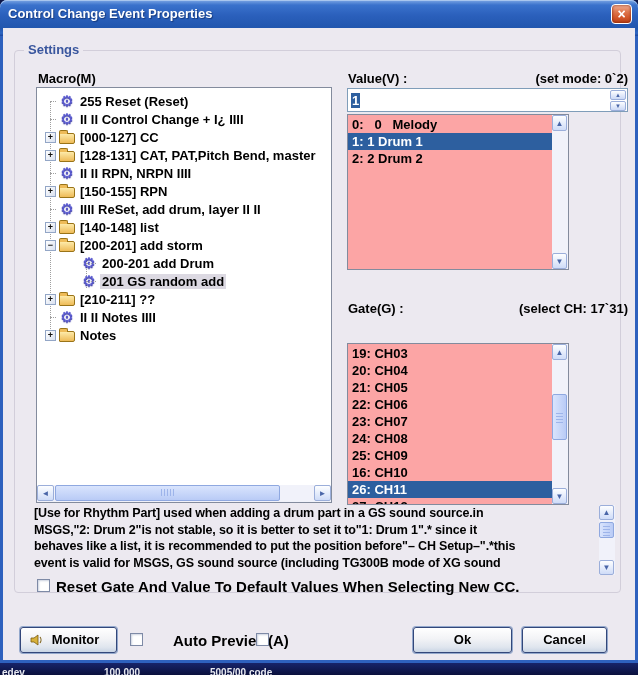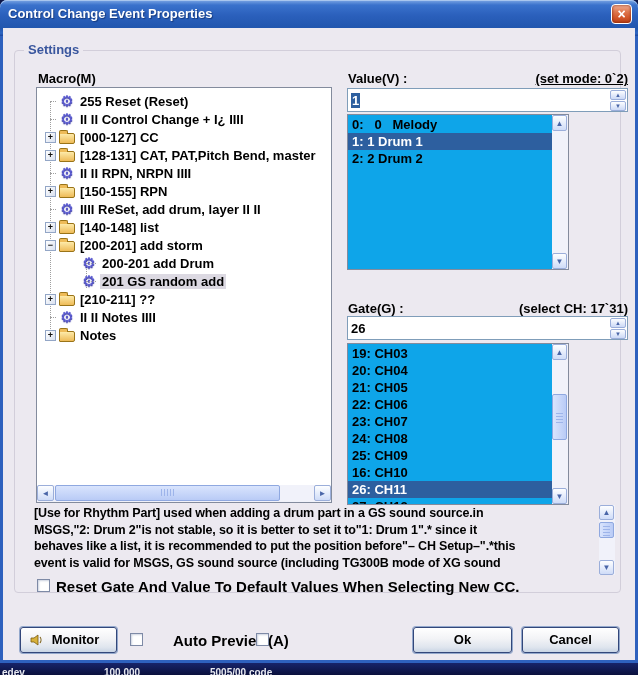--- a/index.html
+++ b/index.html
@@ -66,21 +66,21 @@
   
   .spin{position:absolute;width:281px;height:24px;background:#fff;border:1px solid #7f9db9;}
   .spin-text{position:absolute;left:3px;top:2px;font-size:13px;font-weight:bold;line-height:19px;color:#000;white-space:pre;}
   .sel-text{background:var(--sel,#2d5f9f);color:#fff;padding:0 1px;}
   .spin-btns{position:absolute;right:1px;top:1px;width:16px;height:20px;}
   .spin-btn{position:absolute;left:0;width:16px;height:10px;background:linear-gradient(180deg,#fdfeff,#ccd9f6);border:1px solid #9baeda;border-radius:2px;color:#4a66a8;font-size:6px;line-height:8px;text-align:center;cursor:pointer;}
   .spin-btn.up{top:0;}
   .spin-btn.dn{top:11px;}
 
   
-  .listbox{position:absolute;width:222px;background:#0ea5e9;border:1px solid #838b9d;overflow:hidden;}
+  .listbox{position:absolute;width:222px;background:#fca5a5;border:1px solid #838b9d;overflow:hidden;}
   .list-rows{position:absolute;left:0;top:1px;right:16px;bottom:0;overflow:hidden;}
   .lrow{height:17px;line-height:17px;padding-left:4px;font-size:13px;font-weight:bold;color:#000;white-space:pre;overflow:hidden;cursor:default;}
   .lrow.sel{background:var(--sel,#2d5f9f);color:#fff;}
   .vscroll{position:absolute;top:0;right:0;bottom:0;width:16px;background:#f1f2fa;}
   .vscroll .up{top:0;left:0;width:15px;height:16px;}
   .vscroll .dn{bottom:0;left:0;width:15px;height:16px;}
 
   
   .desc{position:absolute;left:31px;top:477px;width:562px;height:70px;overflow:hidden;}
   .desc div{font-size:12.5px;font-weight:bold;color:#000;line-height:16.5px;white-space:nowrap;letter-spacing:-0.15px;}
@@ -204,21 +204,21 @@
           <div class="sb-thumb h thumb">
               <span class="grip-h"></span>
             </div>
           <div class="sb-btn right">
               <span class="ar">►</span>
             </div>
         </div>
       </div>
 
       <span class="field-label" style="left:345px;top:43px;">Value(V) :</span>
-      <span class="hint-label" style="top:43px;text-decoration:underline;">(set mode: 0`2)</span>
+      <span class="hint-label" style="top:43px;">(set mode: 0`2)</span>
       <div class="spin" style="left:344px;top:60px;">
         <span class="spin-text"><span class="sel-text">1</span></span>
         <span class="spin-btns">
           <span class="spin-btn up">▲</span>
           <span class="spin-btn dn">▼</span>
         </span>
       </div>
       <div class="listbox" style="left:344px;top:86px;height:156px;">
         <div class="list-rows">
             <div class="lrow">0:   0   Melody</div>
@@ -230,27 +230,20 @@
               <span class="ar">▲</span>
             </div>
           <div class="sb-btn dn">
               <span class="ar">▼</span>
             </div>
         </div>
       </div>
 
       <span class="field-label" style="left:345px;top:273px;">Gate(G) :</span>
       <span class="hint-label" style="top:273px;">(select CH: 17`31)</span>
-      <div class="spin" style="left:344px;top:288px;">
-        <span class="spin-text">26</span>
-        <span class="spin-btns">
-          <span class="spin-btn up">▲</span>
-          <span class="spin-btn dn">▼</span>
-        </span>
-      </div>
       <div class="listbox" style="left:344px;top:315px;height:162px;">
         <div class="list-rows">
             <div class="lrow">19: CH03</div>
             <div class="lrow">20: CH04</div>
             <div class="lrow">21: CH05</div>
             <div class="lrow">22: CH06</div>
             <div class="lrow">23: CH07</div>
             <div class="lrow">24: CH08</div>
             <div class="lrow">25: CH09</div>
             <div class="lrow">16: CH10</div>
@@ -295,17 +288,17 @@
         <svg class="spk" width="16" height="16" viewBox="0 0 16 16">
           <path d="M2 6v4h3l4 3V3L5 6H2z" fill="#d8b23c" stroke="#7a5c10" stroke-width="0.8"></path>
           <path d="M11 5c1.3 1.6 1.3 4.4 0 6" fill="none" stroke="#7a5c10" stroke-width="1.1"></path>
         </svg>
         <span>Monitor</span>
       </div>
       <div class="checkbox" style="left:127px;top:605px;"></div>
       <span class="cb-label" style="left:146px;top:604px;margin-left:24px;">Auto Preview(A)</span>
       <div class="checkbox" style="left:253px;top:605px;"></div>
       <div class="xp-btn" style="left:410px;top:599px;width:99px;">Ok</div>
-      <div class="xp-btn" style="left:519px;top:599px;width:97px;">Cancel</div>
+      <div class="xp-btn" style="left:519px;top:599px;width:85px;">Cancel</div>
 
     </div>
   </div>
 </div>
 
 </body></html>

